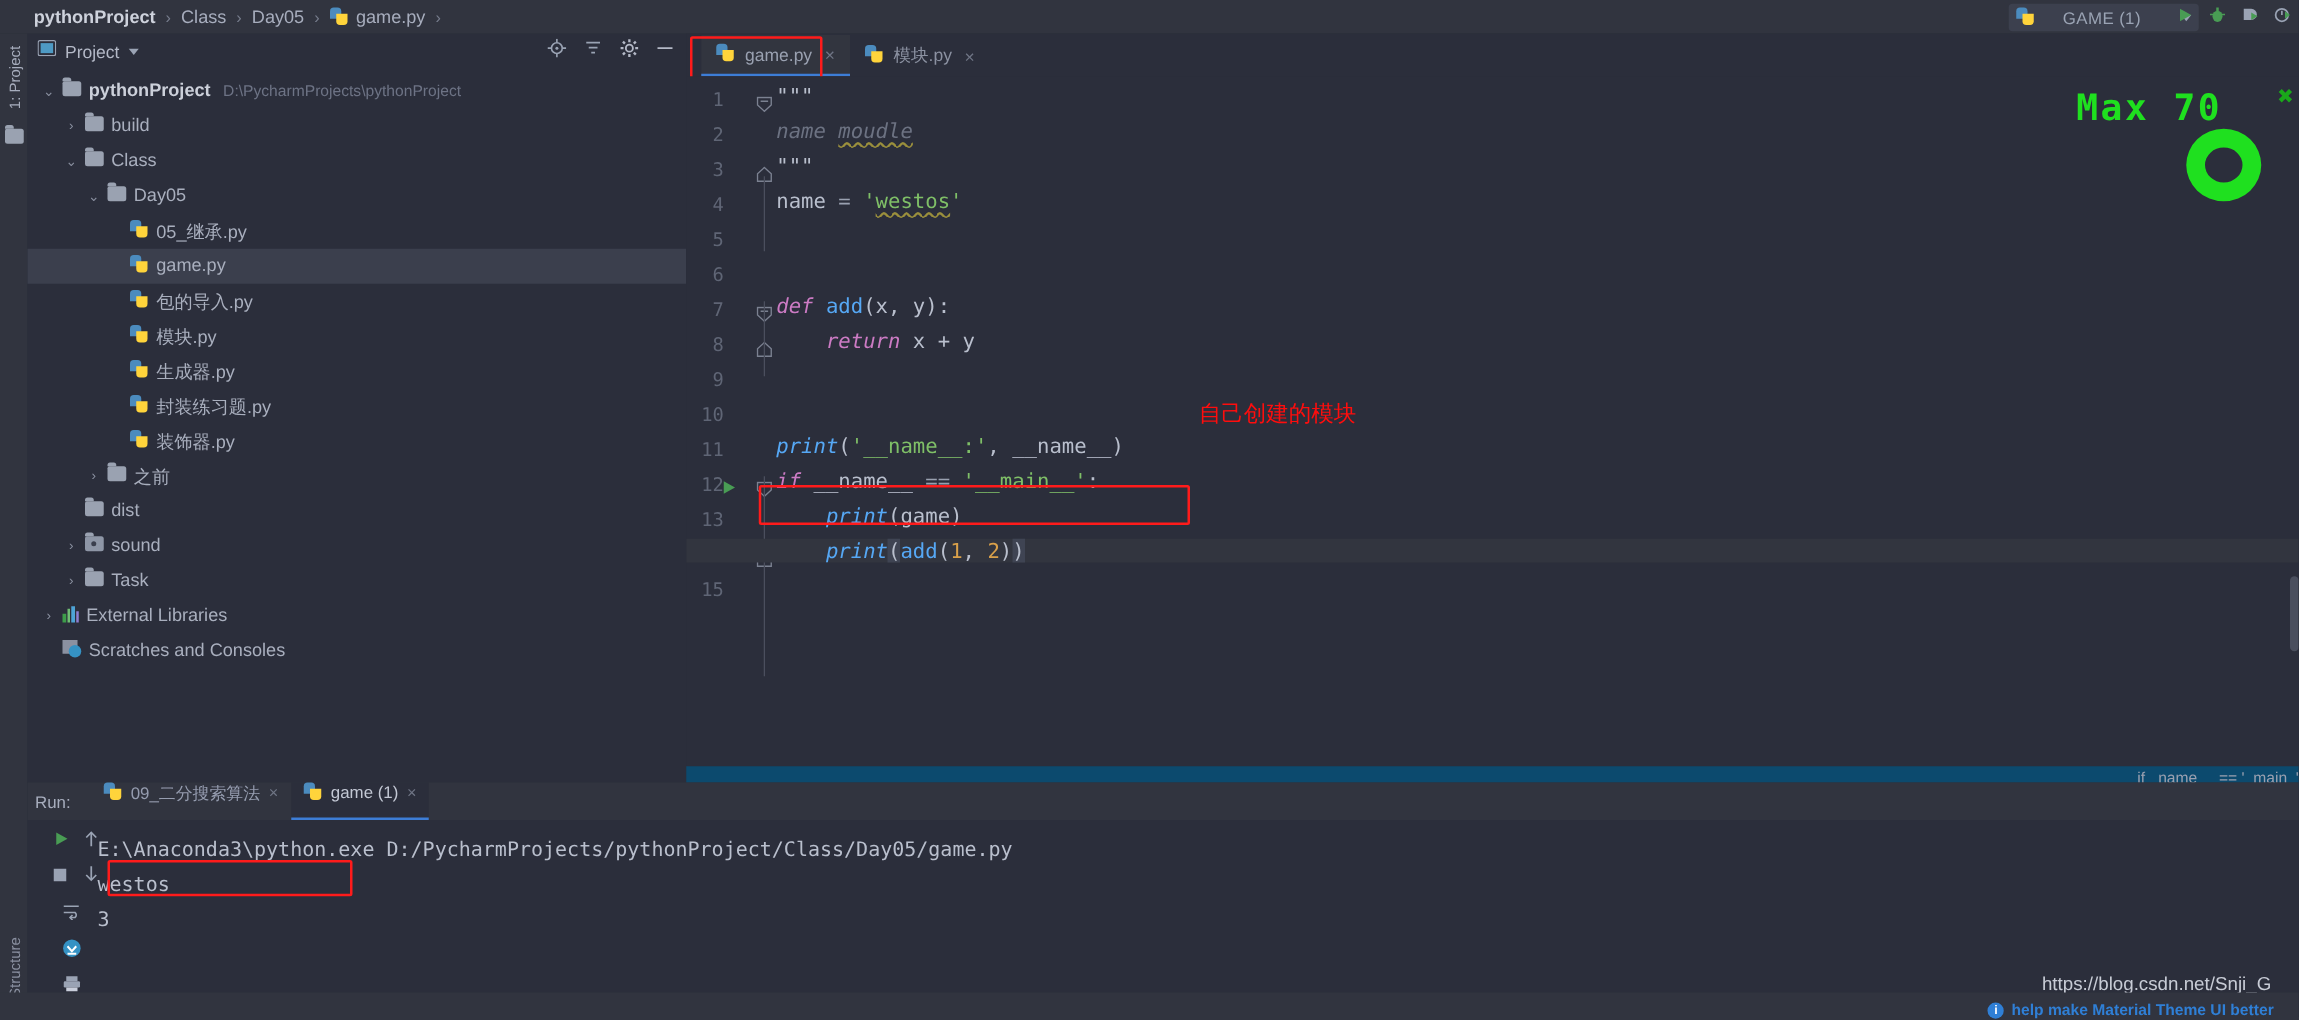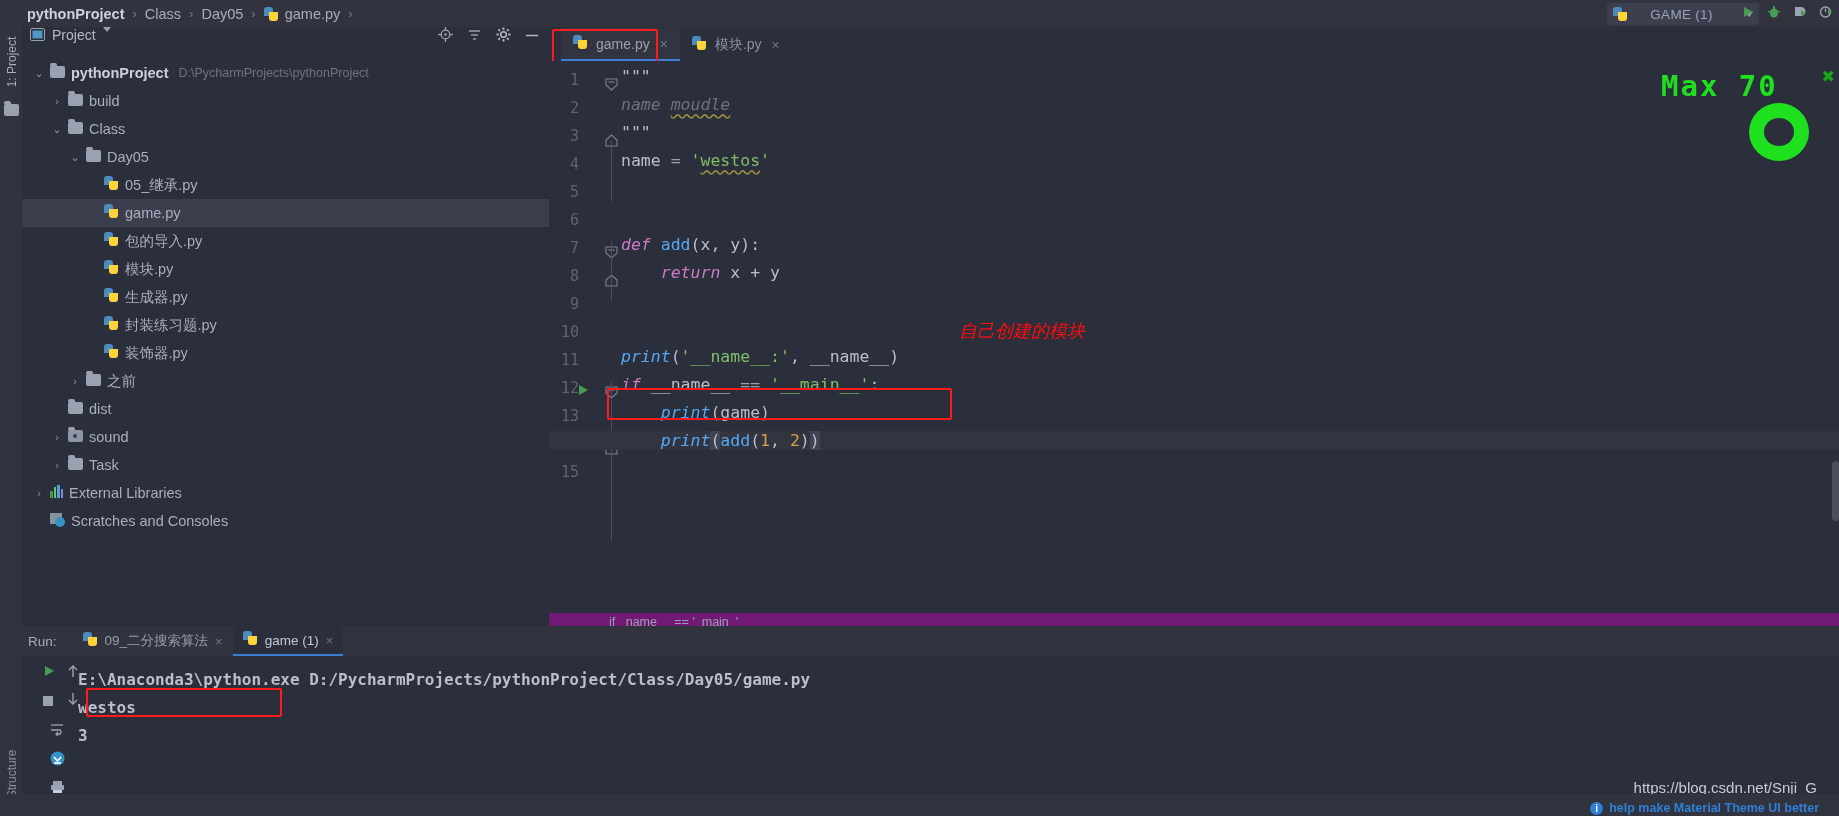--- a/index.html
+++ b/index.html
@@ -39,21 +39,21 @@
   .vlabel {
     position: absolute; left: -16px; top: 28px; width: 56px; transform: rotate(-90deg);
     transform-origin: center; color: #a7adbd; font-size: 12px; white-space: nowrap;
     text-align: center;
   }
   .vlabel.structure { top: 740px; left: -20px; width: 64px; color: #8a90a0; }
   .strip-ico { position: absolute; left: 4px; color: #9aa3b4; }
 
   
   .projpanel { position: absolute; left: 22px; top: 27px; width: 527px; height: 599px; background: #2b2e3b; }
-  .projhdr { height: 28px; display: flex; align-items: flex-start; padding-left: 8px; }
+  .projhdr { height: 28px; display: flex; align-items: center; padding-left: 8px; }
   .projhdr .ptitle { color: #b4b9c7; font-size: 14px; margin-left: 7px; }
   .projhdr-icons { margin-left: auto; display: flex; align-items: center; gap: 14px; padding-right: 10px; }
 
   .tree { padding-top: 4px; font-size: 14.5px; }
   .trow { height: 28px; display: flex; align-items: center; color: #a9afbe; white-space: nowrap; cursor: default; }
   .trow.sel { background: #3b3f4d; }
   .trow .lbl { margin-left: 6px; }
   .trow .lbl.bold { font-weight: bold; color: #ccd0da; }
   .trow .path { color: #6d7385; font-size: 12.5px; margin-left: 10px; }
   .arrow { width: 14px; text-align: center; color: #8b91a1; font-size: 11px; }
@@ -102,47 +102,46 @@
   .op { color: #99a0b0; }
   .txt{ color: #b9bfcd; }
   .cm { color: #6c7282; font-style: italic; }
   .num{ color: #d9a04a; }
   .sqg { text-decoration: underline; text-decoration-style: wavy; text-decoration-color: #9a8f3c; text-underline-offset: 3px;}
   .brmatch { background: #3f4453; }
 
   .ann-red {
     position: absolute; color: #ff0d0d; font-size: 18px; white-space: nowrap;
     font-family: "DejaVu Sans", sans-serif;
-    font-style: italic;
   }
   .hl-box { position: absolute; border: 2.5px solid #ff1b1b; border-radius: 2px; pointer-events: none; }
 
   .overlay-game { position: absolute; right: 0; top: 8px; width: 178px; text-align: left; }
   .overlay-max { color: #1fe01f; font-family: "DejaVu Sans Mono", monospace; font-size: 29px;
                  font-weight: bold; letter-spacing: 2px; }
   .ring { position: absolute; left: 88px; top: 34px; width: 60px; height: 58px; border-radius: 50%;
           border: 15px solid #1fe01f; }
   .closeX { position: absolute; right: 4px; top: -2px; color: #1aa81a; font-size: 16px; }
 
   .breadcrumb-bottom { position: absolute; left: 549px; top: 613px; width: 1290px; height: 18px;
-    background: #701a75; color: #9aa0b0; font-size: 12.5px; display: flex; align-items: center; padding-left: 60px;}
+    background: #0c4a6e; color: #9aa0b0; font-size: 12.5px; display: flex; align-items: center; padding-left: 60px; justify-content: flex-end;}
 
   .scrollcap { position: absolute; right: 0; top: 400px; width: 7px; height: 60px; background: #4a4f5e; border-radius: 4px; }
 
   
   .runpanel { position: absolute; left: 22px; top: 626px; right: 0; bottom: 0; background: #2b2e3b; }
   .runtabs { height: 30px; display: flex; align-items: center; background: #31343f; padding-left: 6px; }
   .runlabel { color: #a7adbd; font-size: 13.5px; margin-right: 16px; }
-  .rtab { height: 30px; display: flex; align-items: center; gap: 7px; padding: 0 10px; color: #969db0; font-size: 13.5px; }
+  .rtab { height: 30px; display: flex; align-items: flex-start; gap: 7px; padding: 0 10px; color: #969db0; font-size: 13.5px; }
   .rtab.active { background: #2b2e3b; color: #c3c8d4; border-bottom: 2.5px solid #3d7dd6; }
   .rtab .x { color: #6f7585; font-size: 13px; }
 
   .console { position: absolute; left: 56px; top: 30px; right: 0; bottom: 22px;
              font-family: "DejaVu Sans Mono", monospace; font-size: 16px; color: #b9bfcd; padding-top: 10px; }
-  .cline { height: 28px; line-height: 28px; white-space: pre; font-weight: bold; }
+  .cline { height: 28px; line-height: 28px; white-space: pre; }
 
   .runside { position: absolute; left: 0; top: 30px; width: 56px; bottom: 0; }
   .runside .ic { position: absolute; color: #9aa3b4; }
 
   .statusbar { position: absolute; left: 0; bottom: 0; width: 1839px; height: 22px; background: #31343f; }
   .mtui { position: absolute; right: 20px; bottom: 1px; display: flex; align-items: center; gap: 6px;
           color: #2f7fd6; font-size: 12.5px; font-weight: bold; }
   .infodot { width: 13px; height: 13px; border-radius: 50%; background: #2f7fd6; color: #fff;
              font-size: 10px; display: flex; align-items: center; justify-content: center; font-weight: bold;}
   .watermark { position: absolute; right: 22px; bottom: 20px; color: #c8ccd6; font-size: 15px; }

